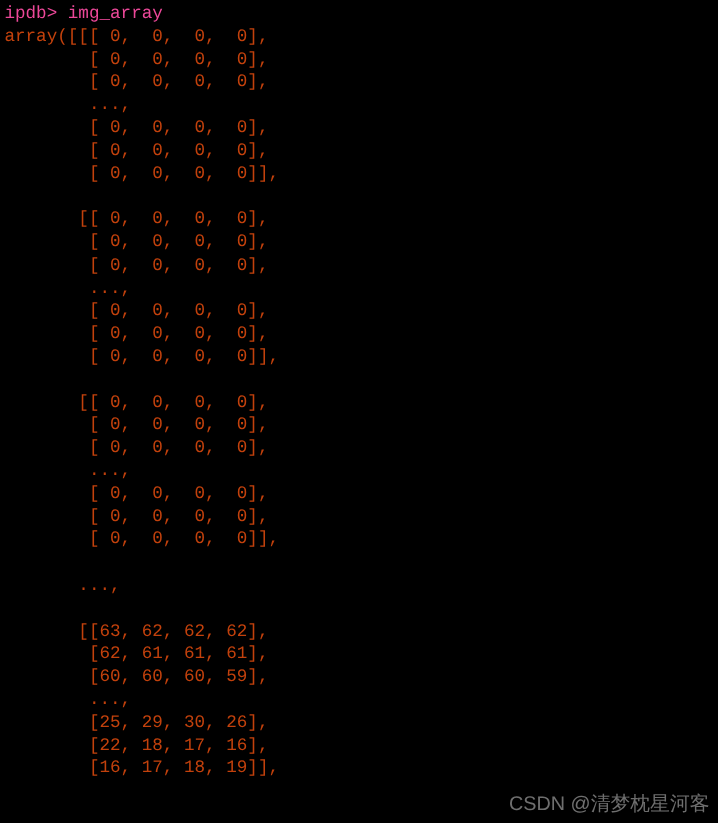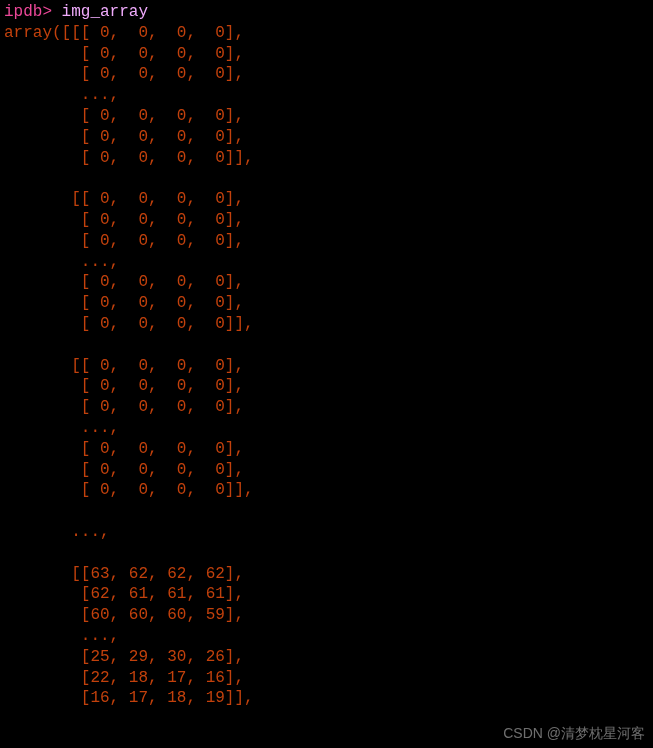--- a/index.html
+++ b/index.html
@@ -20,31 +20,31 @@
       padding-top: 2px;
     }
     .terminal {
       white-space: pre;
       padding-left: 4px;
     }
     .prompt {
       color: #ec4899;
     }
     .command {
-      color: #f0abfc;
+      color: #ec4899;
     }
     .output {
       color: #c2410c;
     }
     .watermark {
       position: absolute;
       bottom: 6px;
       right: 8px;
       color: rgba(200, 200, 200, 0.55);
-      font-size: 14px;
+      font-size: 18px;
       font-family: Arial, sans-serif;
       margin-top: 28px;
     }
   </style>
 </head>
 <body>
 
 <div class="terminal"><span class="prompt">ipdb&gt; </span><span class="command">img_array</span>
 <span class="output" id="output-block">array([[[ 0,  0,  0,  0],
         [ 0,  0,  0,  0],

